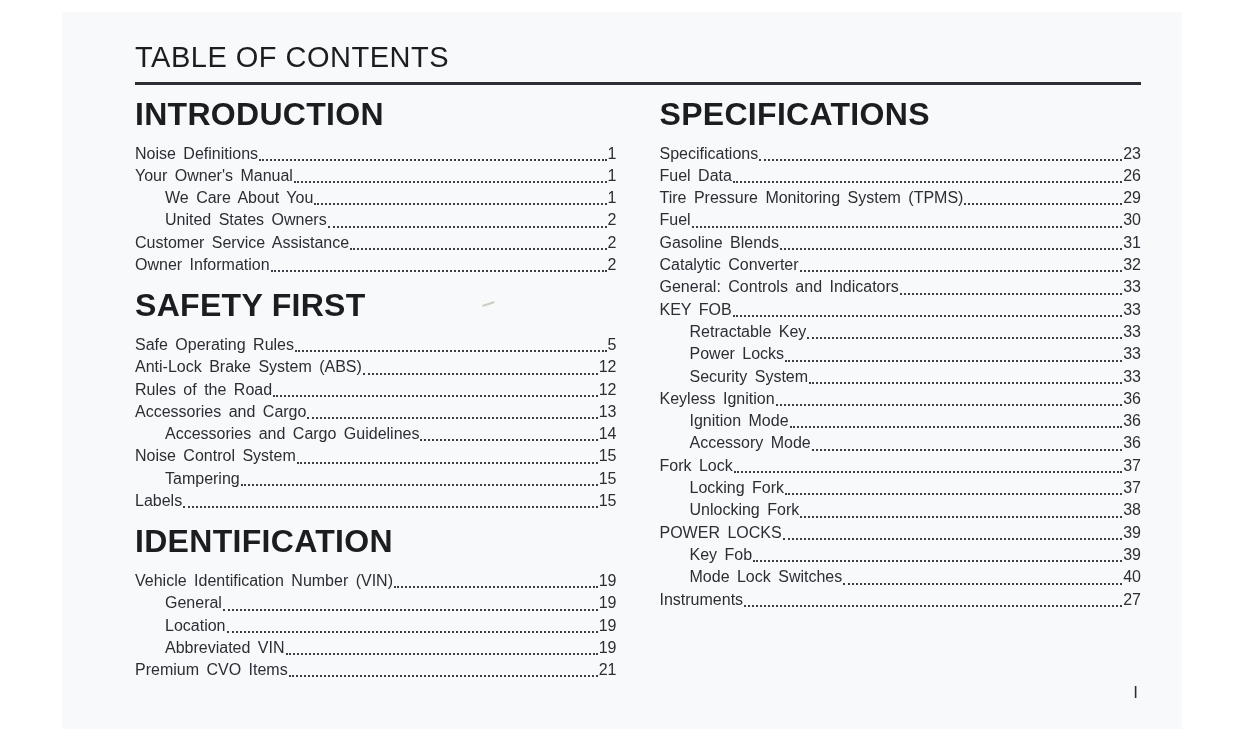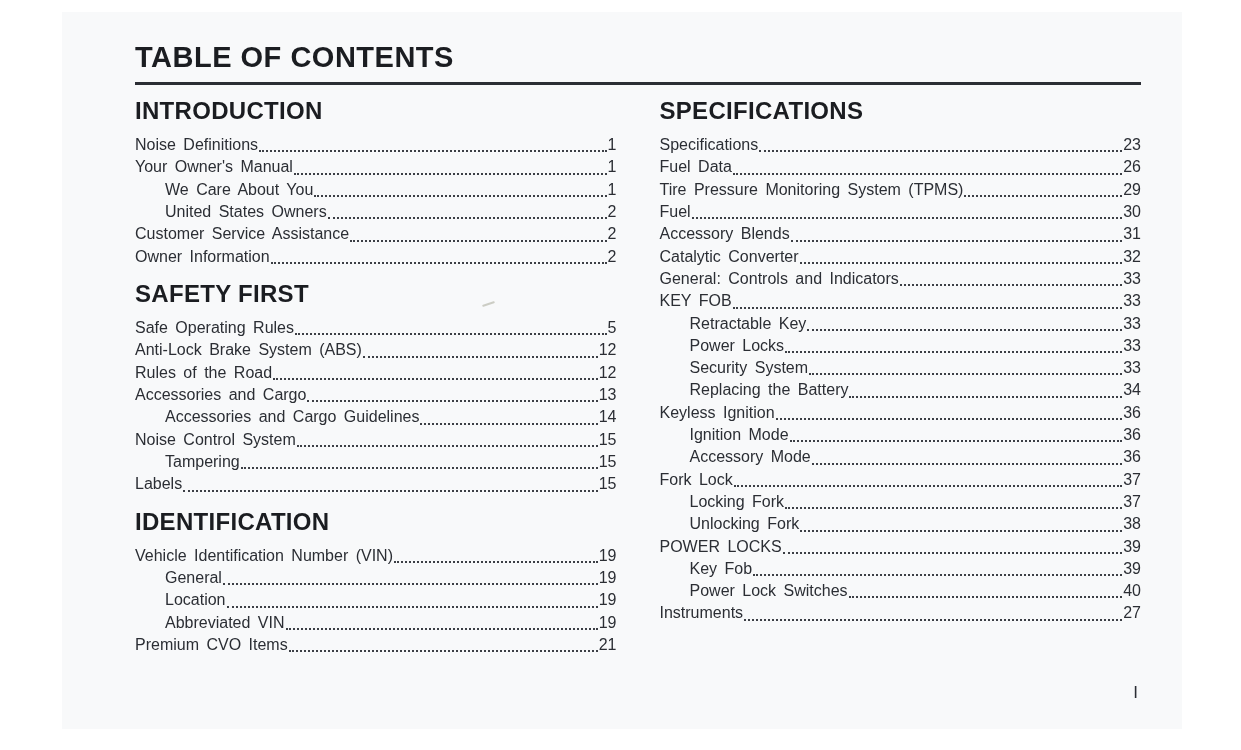--- a/index.html
+++ b/index.html
@@ -22,21 +22,21 @@
     width: 1120px;
     height: 717px;
     background: #f8f9fa;
     color: #2b2e34;
     box-sizing: border-box;
     padding: 31px 41px 0 73px;
   }
   .page-title {
     margin: 0;
     font-size: 29px;
-    font-weight: bold;
+    font-weight: normal;
     letter-spacing: 0.5px;
     color: #1b1d21;
     line-height: 1;
   }
   .title-rule {
     height: 3px;
     background: #2b2e34;
     margin-top: 10px;
     border: none;
   }
@@ -44,21 +44,21 @@
     display: flex;
     gap: 43px;
     margin-top: 0;
   }
   .toc-column {
     flex: 1 1 0;
     min-width: 0;
   }
   .section-heading {
     margin: 13px 0 11px 0;
-    font-size: 24px;
+    font-size: 32px;
     font-weight: bold;
     letter-spacing: 0.3px;
     color: #1b1d21;
     line-height: 1.05;
   }
   .toc-row {
     display: flex;
     align-items: baseline;
     font-size: 16px;
     line-height: 22.3px;
@@ -241,21 +241,21 @@
               <span class="toc-label">Tire Pressure Monitoring System (TPMS)</span>
               <span class="toc-leader"></span>
               <span class="toc-page">29</span>
             </div>
             <div class="toc-row">
               <span class="toc-label">Fuel</span>
               <span class="toc-leader"></span>
               <span class="toc-page">30</span>
             </div>
             <div class="toc-row">
-              <span class="toc-label">Accessory Blends</span>
+              <span class="toc-label">Gasoline Blends</span>
               <span class="toc-leader"></span>
               <span class="toc-page">31</span>
             </div>
             <div class="toc-row">
               <span class="toc-label">Catalytic Converter</span>
               <span class="toc-leader"></span>
               <span class="toc-page">32</span>
             </div>
           </section>
           <section>
@@ -277,25 +277,20 @@
             <div class="toc-row indent">
               <span class="toc-label">Power Locks</span>
               <span class="toc-leader"></span>
               <span class="toc-page">33</span>
             </div>
             <div class="toc-row indent">
               <span class="toc-label">Security System</span>
               <span class="toc-leader"></span>
               <span class="toc-page">33</span>
             </div>
-            <div class="toc-row indent">
-              <span class="toc-label">Replacing the Battery</span>
-              <span class="toc-leader"></span>
-              <span class="toc-page">34</span>
-            </div>
             <div class="toc-row">
               <span class="toc-label">Keyless Ignition</span>
               <span class="toc-leader"></span>
               <span class="toc-page">36</span>
             </div>
             <div class="toc-row indent">
               <span class="toc-label">Ignition Mode</span>
               <span class="toc-leader"></span>
               <span class="toc-page">36</span>
             </div>
@@ -323,21 +318,21 @@
               <span class="toc-label">POWER LOCKS</span>
               <span class="toc-leader"></span>
               <span class="toc-page">39</span>
             </div>
             <div class="toc-row indent">
               <span class="toc-label">Key Fob</span>
               <span class="toc-leader"></span>
               <span class="toc-page">39</span>
             </div>
             <div class="toc-row indent">
-              <span class="toc-label">Power Lock Switches</span>
+              <span class="toc-label">Mode Lock Switches</span>
               <span class="toc-leader"></span>
               <span class="toc-page">40</span>
             </div>
             <div class="toc-row">
               <span class="toc-label">Instruments</span>
               <span class="toc-leader"></span>
               <span class="toc-page">27</span>
             </div>
           </section>
         </div>

